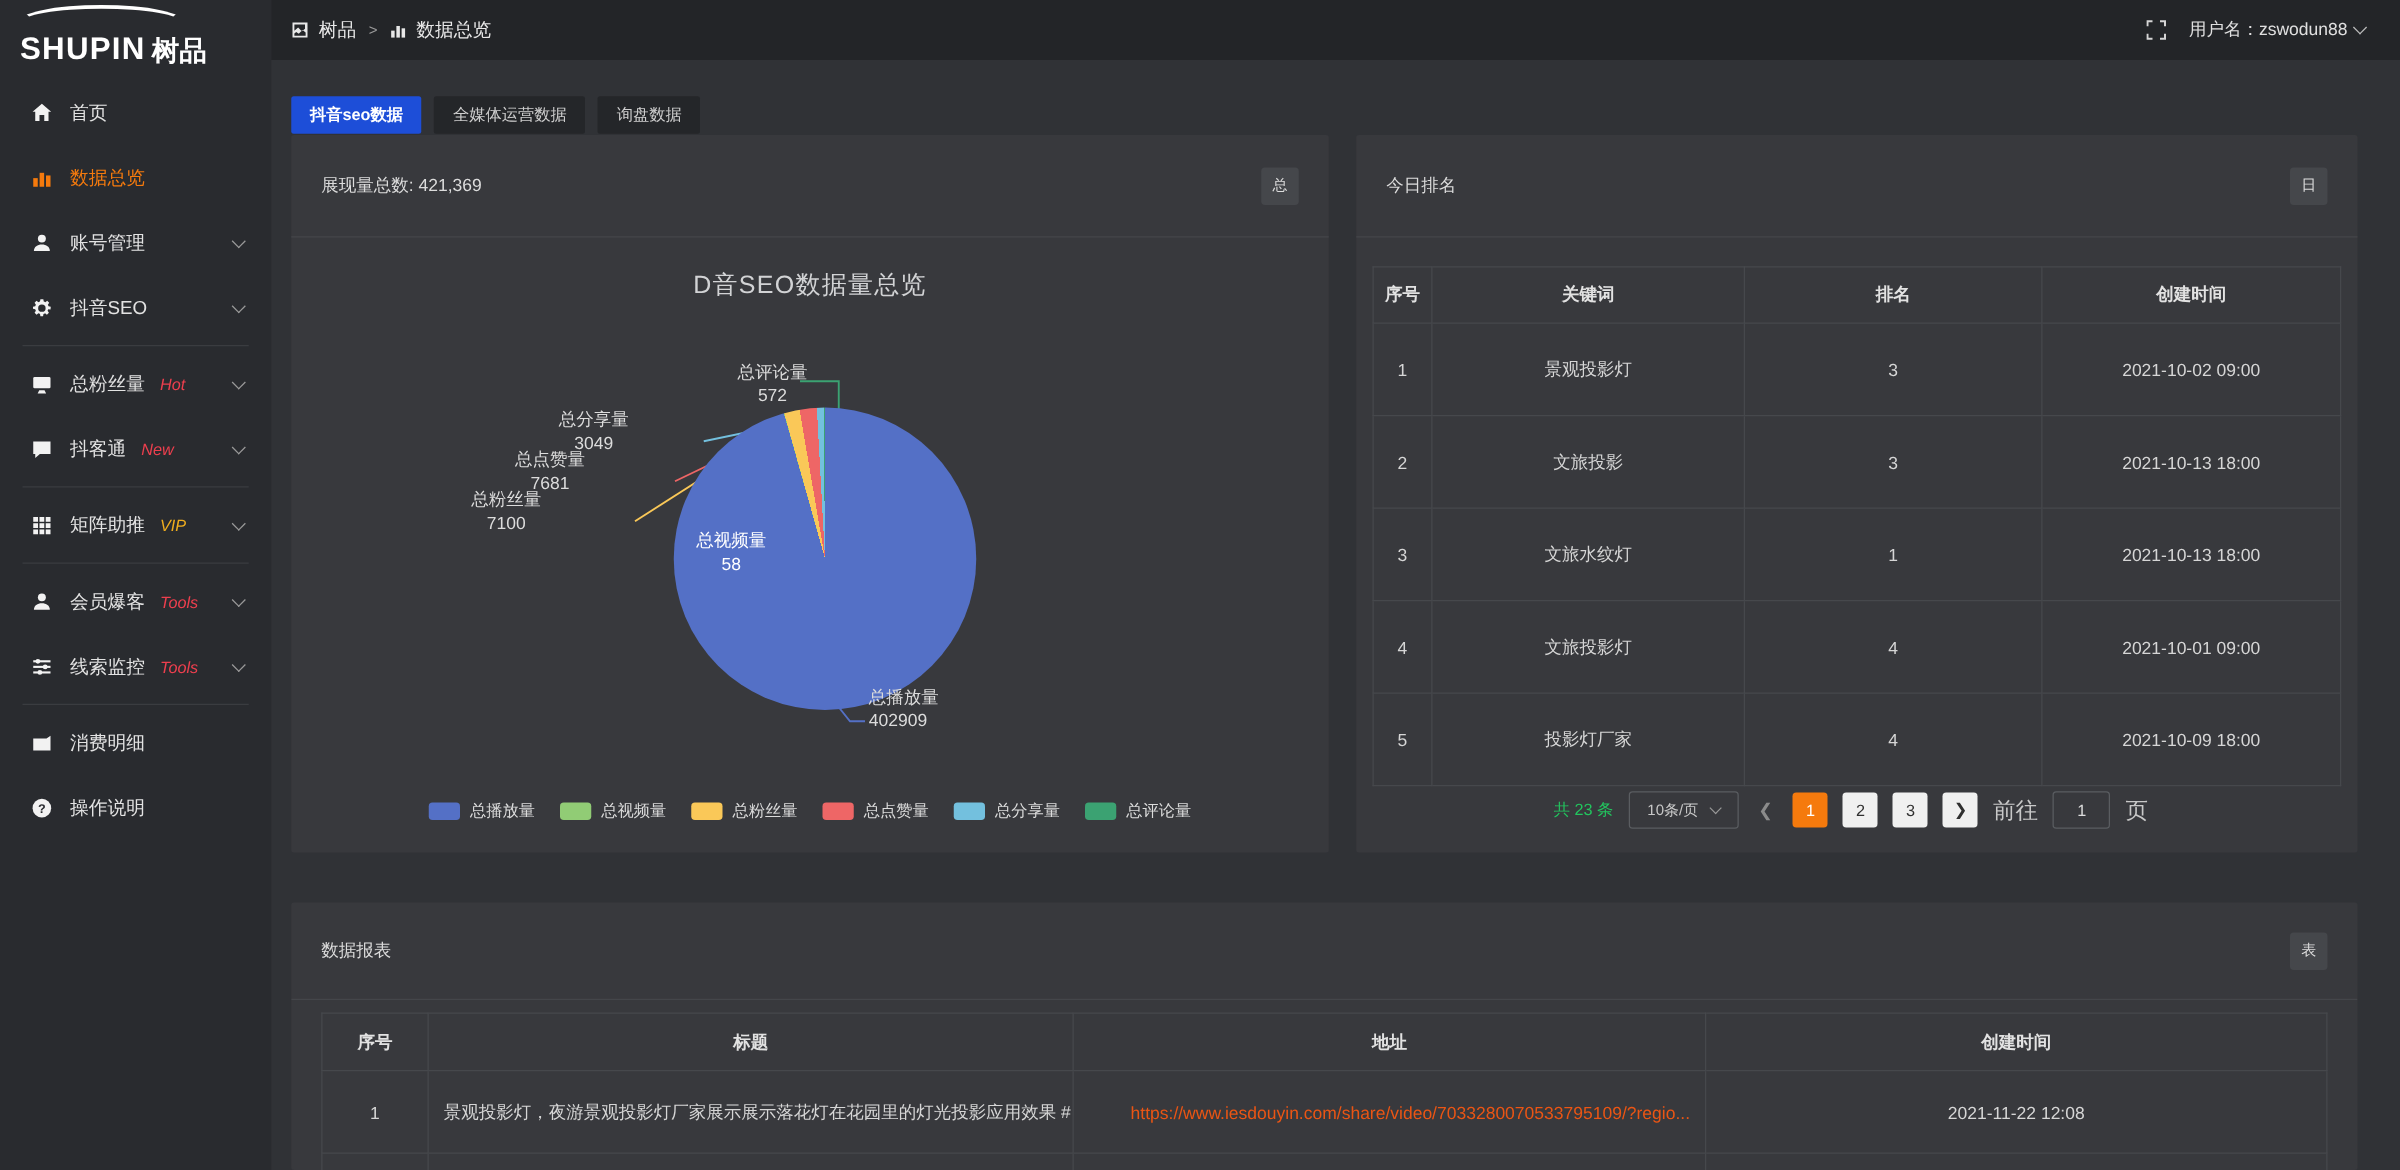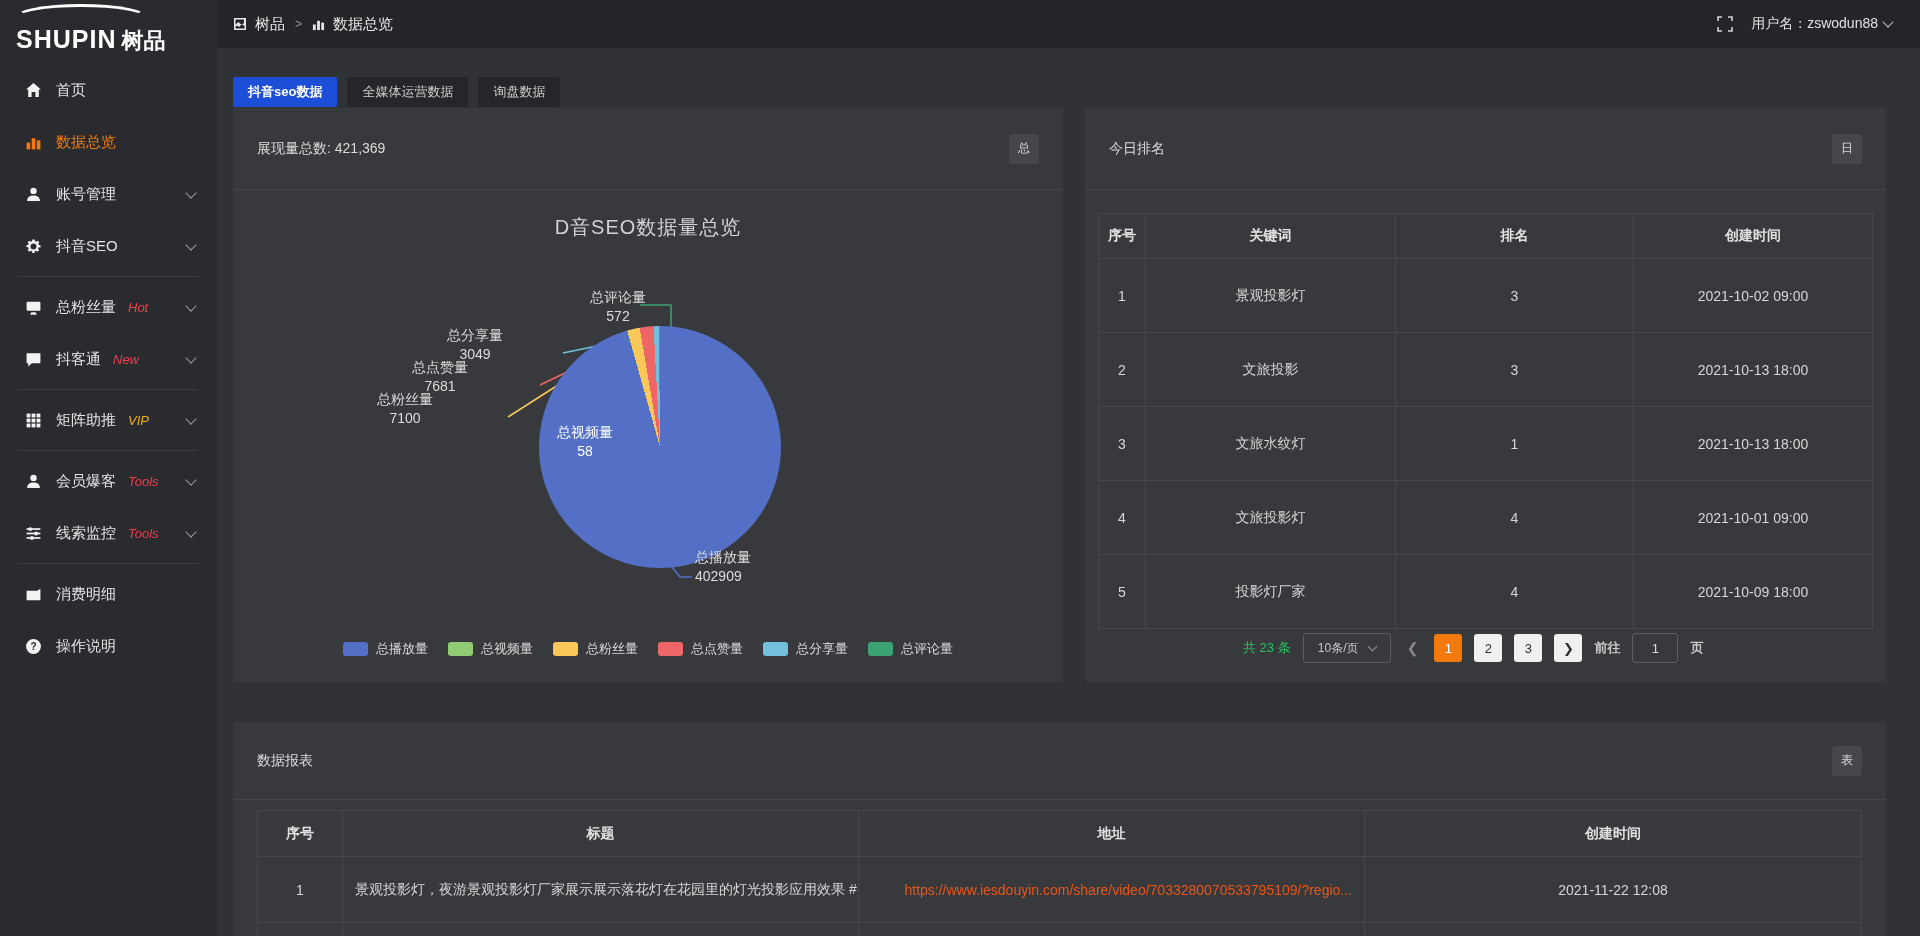--- a/index.html
+++ b/index.html
@@ -70,21 +70,21 @@
   #report-table a{color:#ea5514;text-decoration:none;}
   .empty-row td{height:60px;border-bottom:none;}
   
   .pagin{position:absolute;left:158px;top:525px;display:flex;align-items:center;gap:12px;}
   .pg-total{font-size:13px;color:#22c55e;}
   .pg-size{display:flex;align-items:center;justify-content:center;gap:10px;width:86px;height:28px;border:1px solid #5a5d61;border-radius:3px;font-size:12px;color:#c8c8c8;cursor:pointer;}
   .pg-size .chevd{width:6px;height:6px;border-right:1.4px solid #999;border-bottom:1.4px solid #999;transform:rotate(45deg);margin-top:-3px;}
   .pg-prev{color:#8b8b8b;font-size:14px;padding:0 4px;cursor:pointer;}
   .pg-btn{width:28px;height:28px;border-radius:3px;background:#f0f0f0;color:#303030;font-size:13px;display:flex;align-items:center;justify-content:center;cursor:pointer;}
   .pg-btn.active{background:#f57a0d;color:#fff;}
-  .pg-goto{font-size:13px;color:#c8c8c8;font-weight:bold;}
+  .pg-goto{font-size:18px;color:#c8c8c8;}
   .pg-input{width:40px;height:26px;background:transparent;border:1px solid #5a5d61;border-radius:3px;color:#ddd;font-size:13px;text-align:center;font-family:"Liberation Sans",sans-serif;}
   .mini-ic{display:inline-flex;}
 </style>
 </head>
 <body>
 
 <div id="app">
 
   <div class="topbar">
     <div class="crumb">

